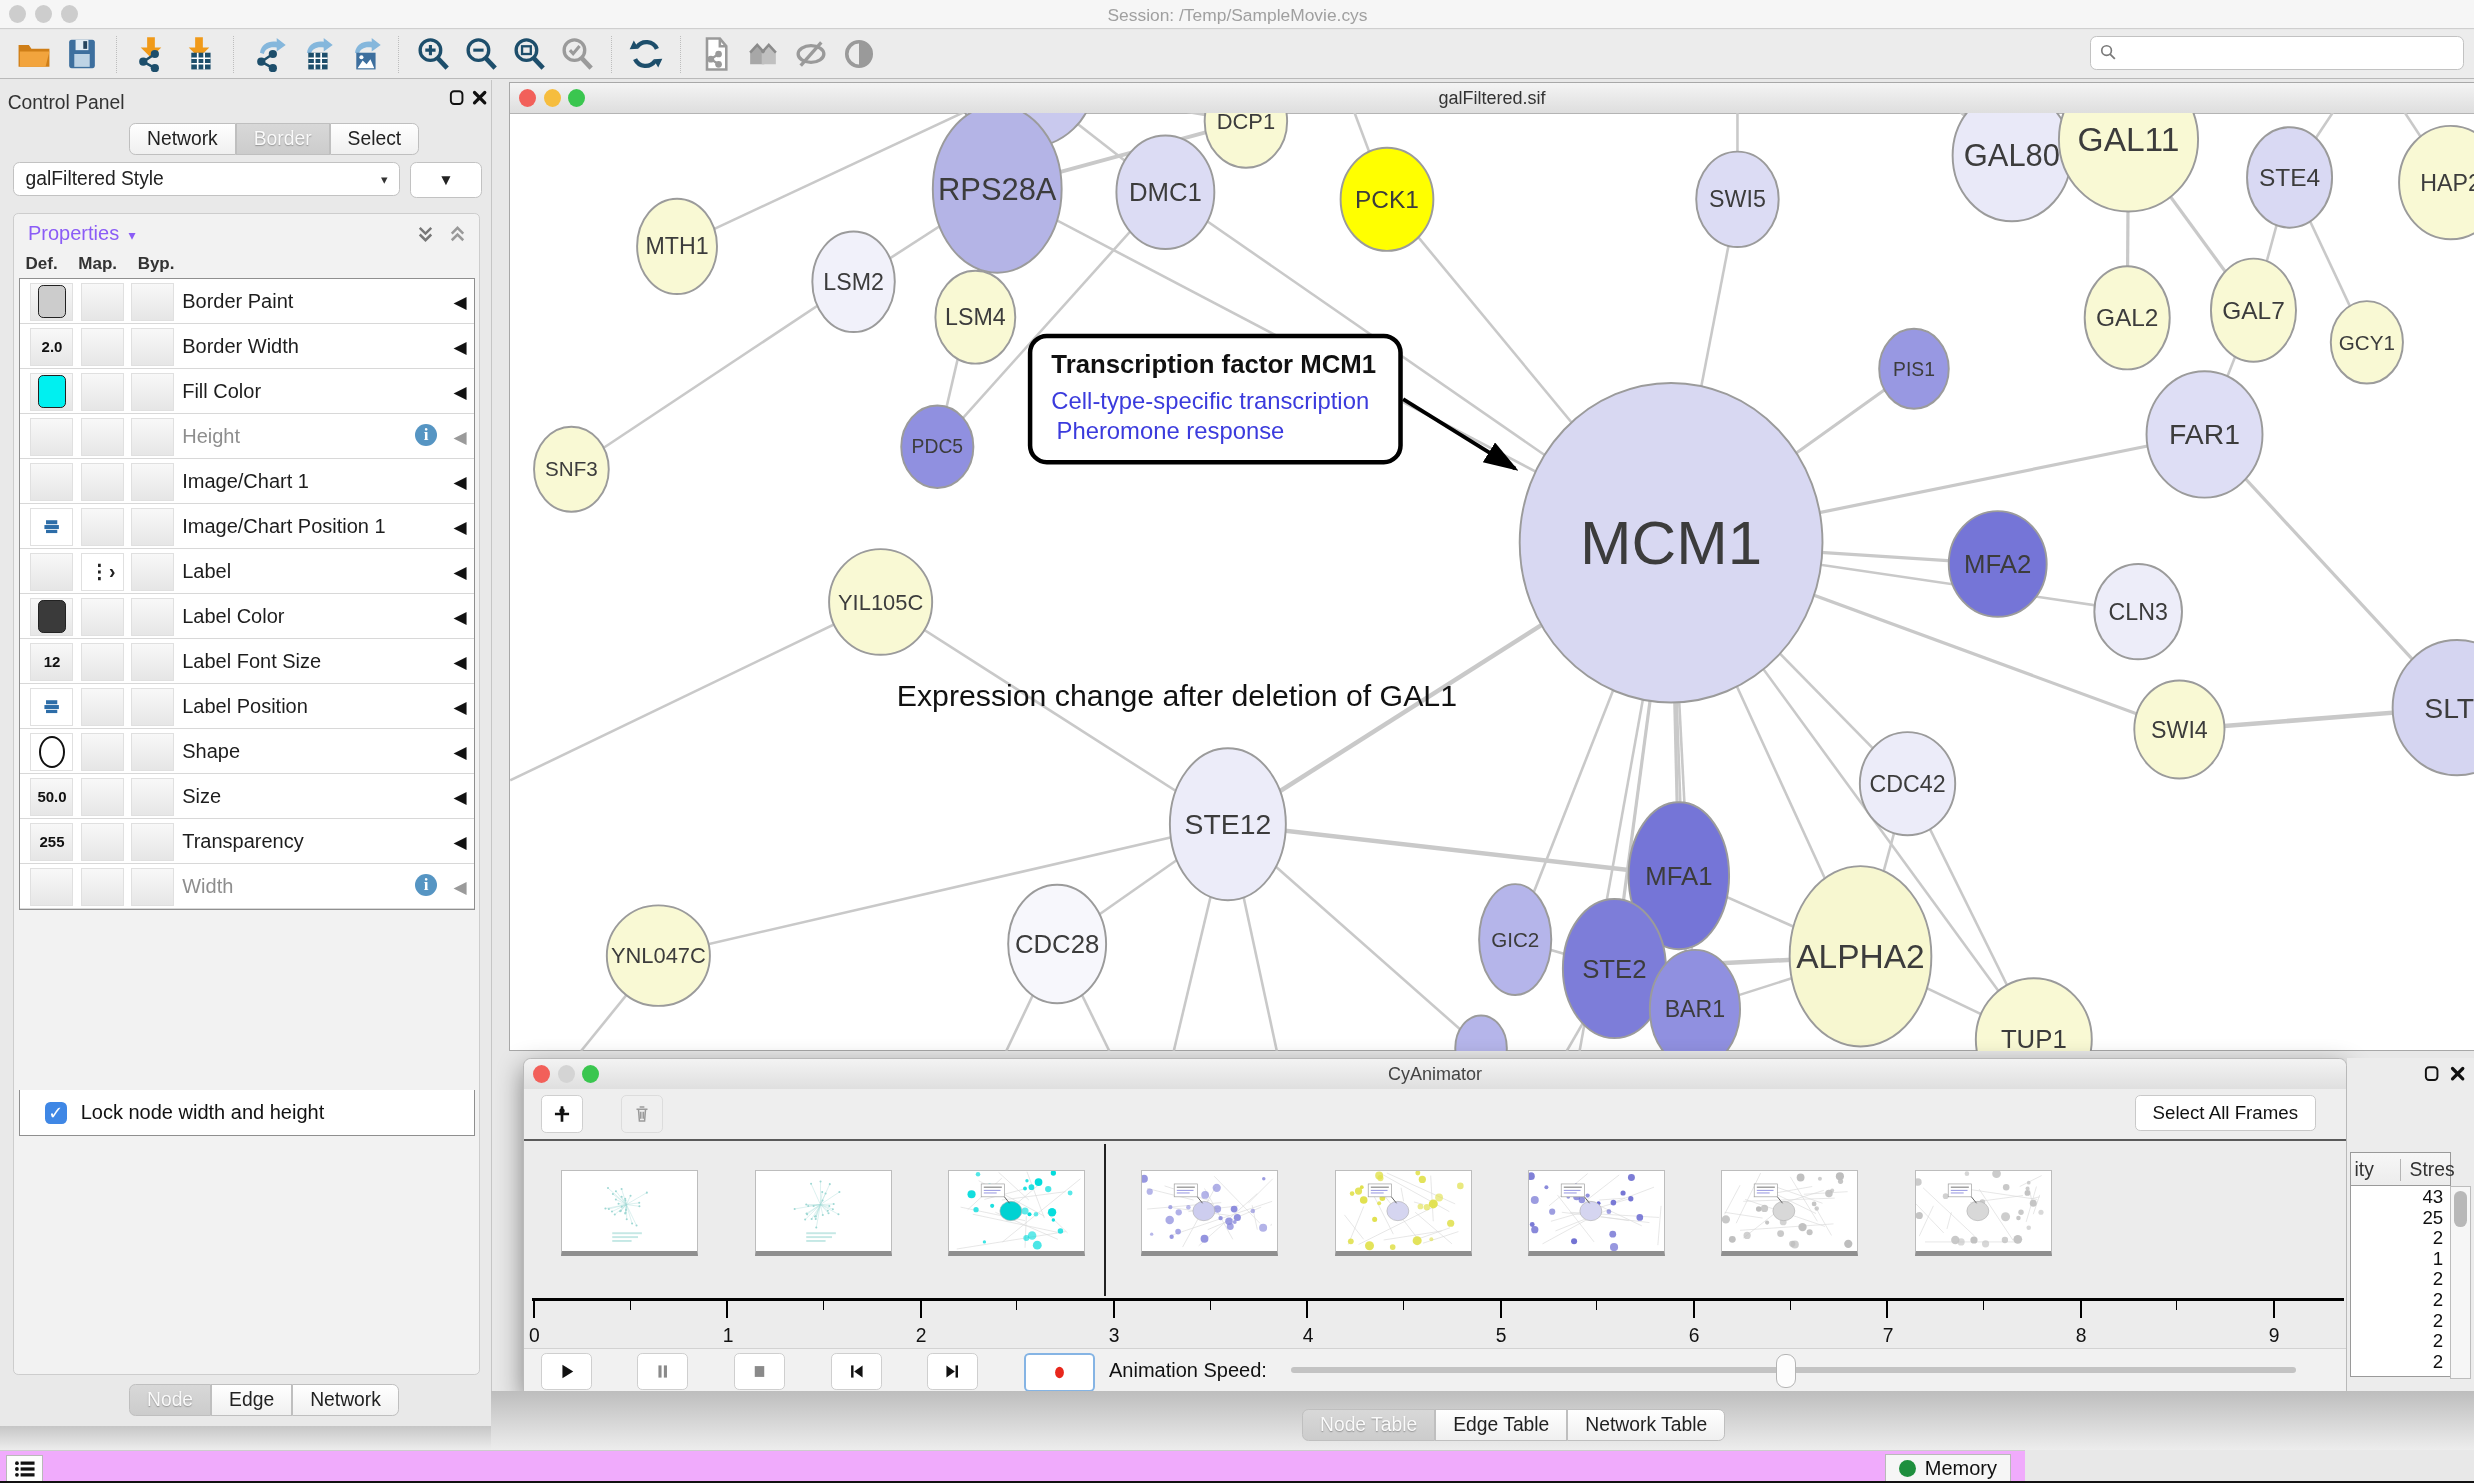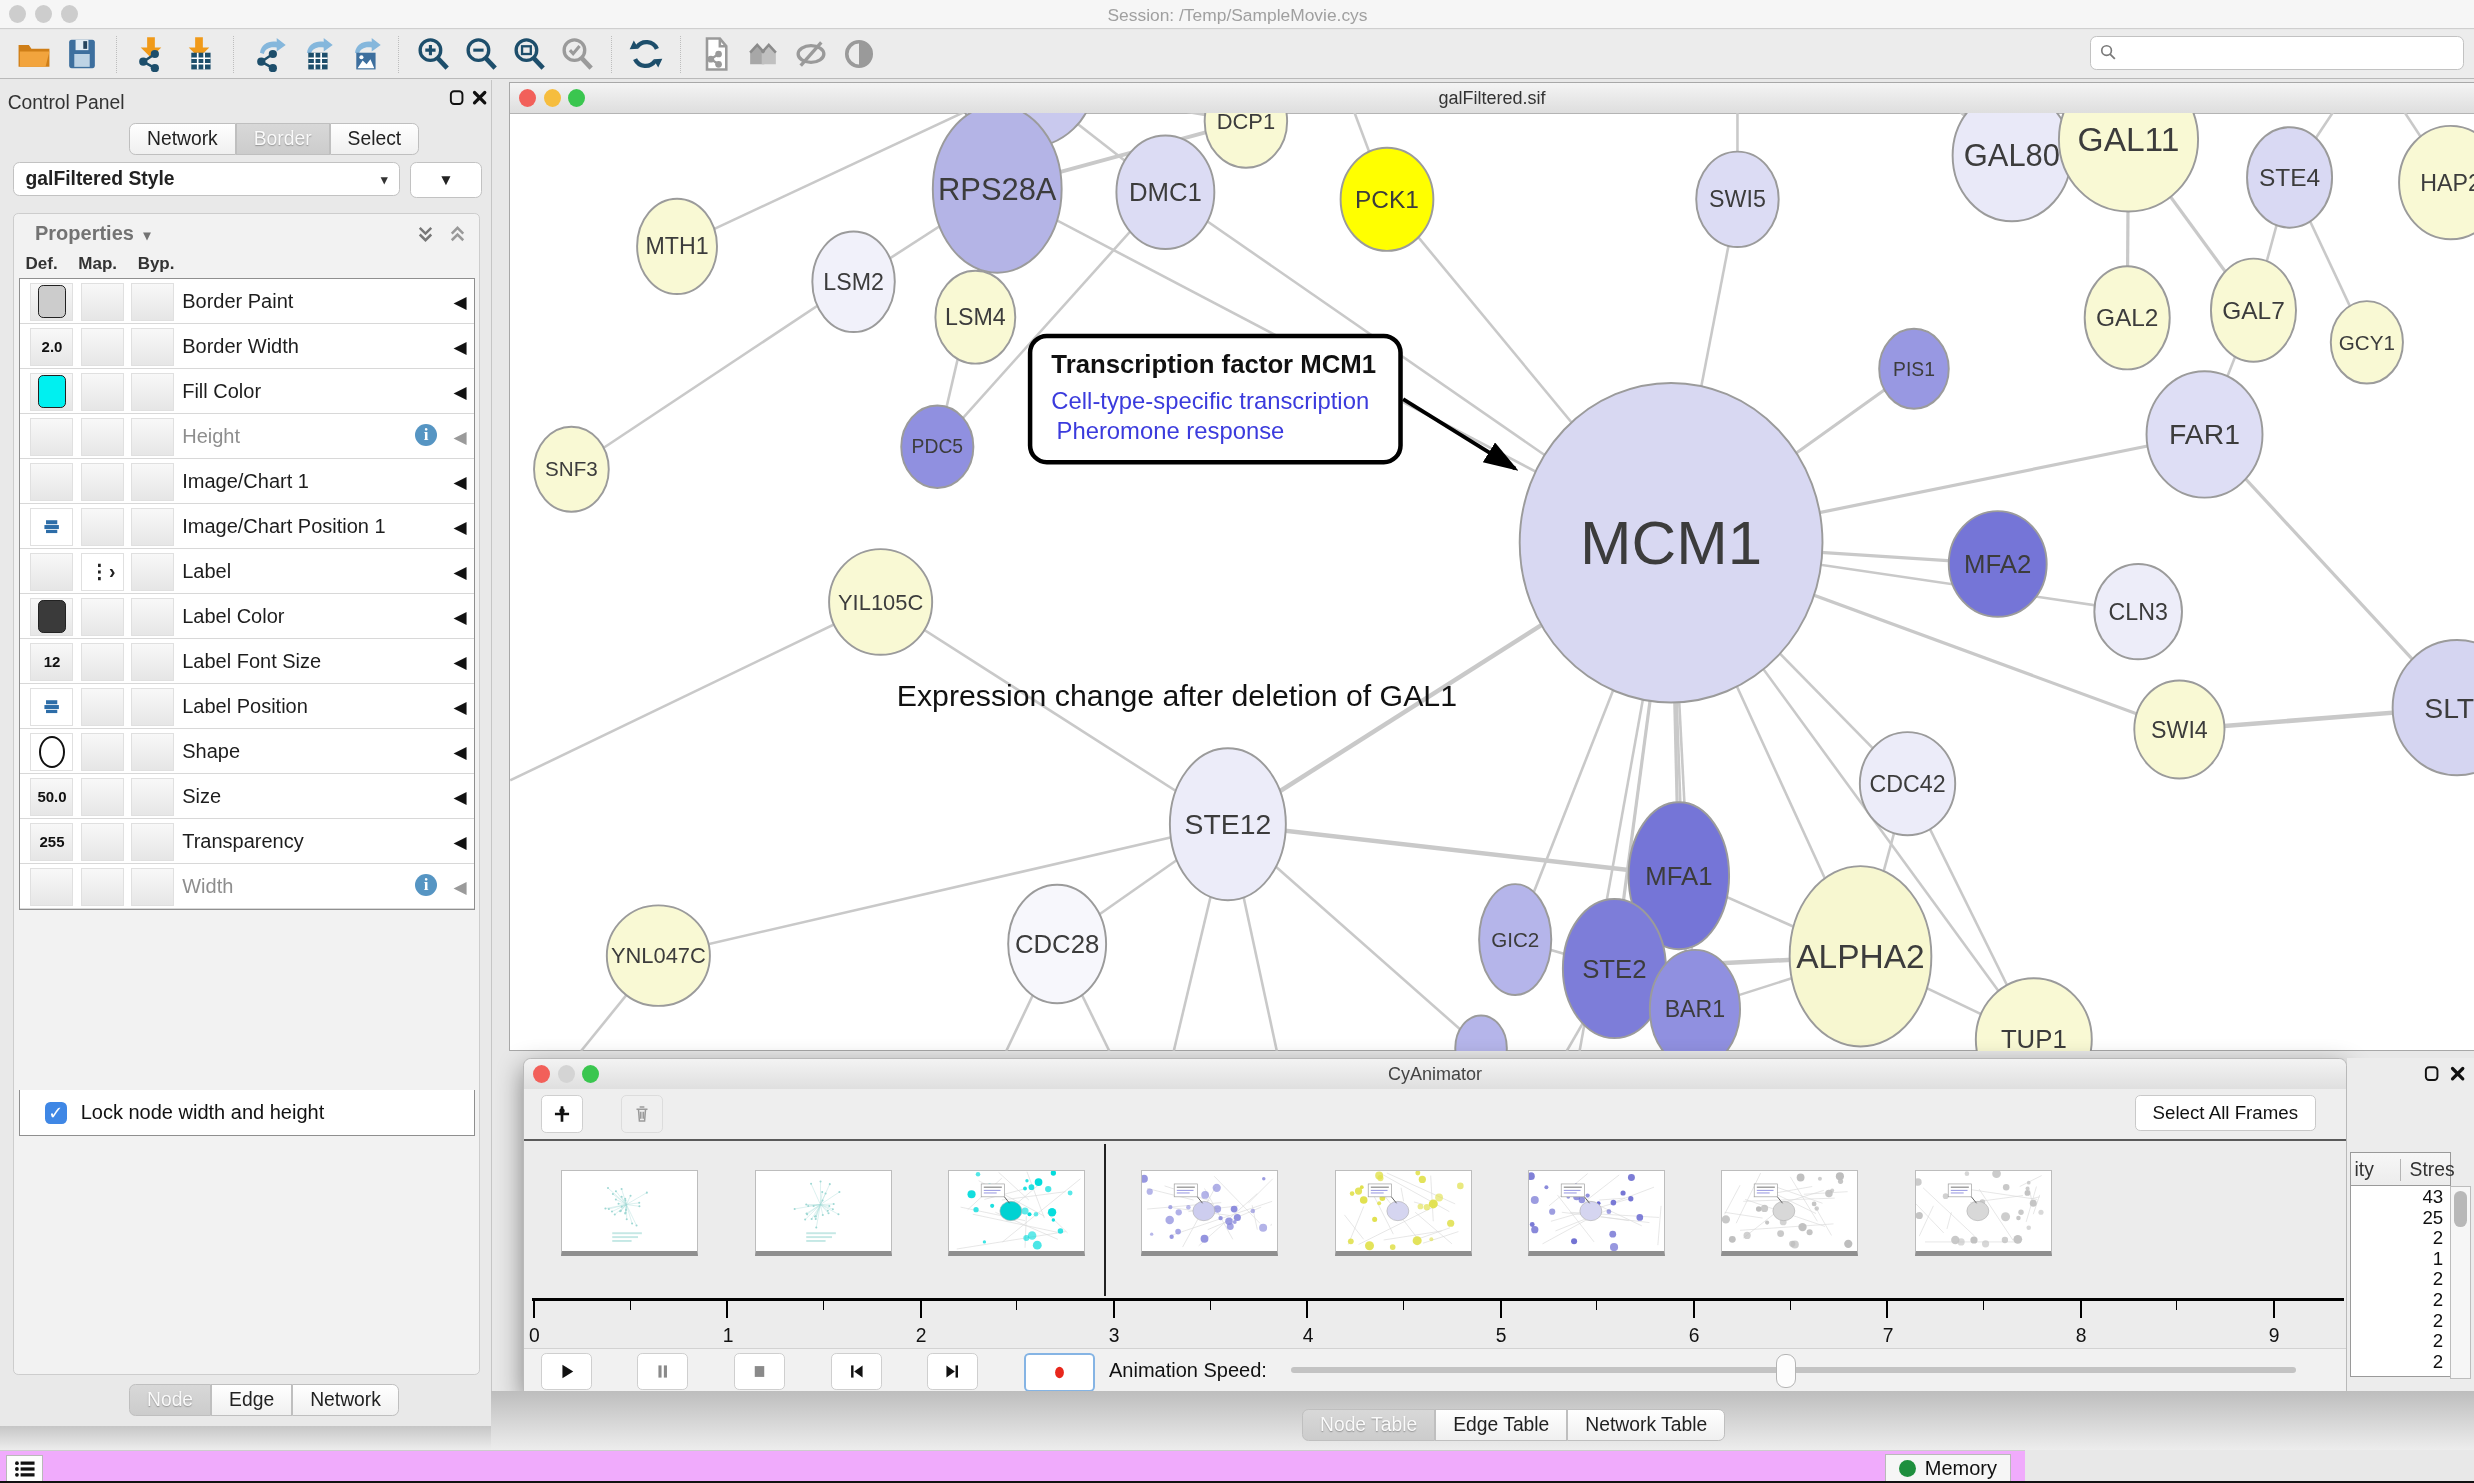--- a/index.html
+++ b/index.html
@@ -23,25 +23,25 @@
   #cp-title{left:7.7px;top:11.6px;font-size:19.3px;color:#333;}
   .win-ctl{position:absolute;width:19.3px;height:19.3px;}
   .tabgroup{display:flex;}
   .tab{height:30px;display:flex;align-items:center;justify-content:center;padding:0 17px;
     font-size:19.3px;border:0.6px solid #bfbfbf;background:linear-gradient(#ffffff,#f0f0f0);color:#222;}
   .tab:first-child{border-radius:6.4px 0 0 6.4px;}
   .tab:last-child{border-radius:0 6.4px 6.4px 0;}
   .tab.pressed{background:linear-gradient(#d8d8d8,#cccccc);color:#fafafa;text-shadow:0 0.6px 1.3px #909090;}
   #cp-tabs{left:129px;top:43px;}
   #style-combo{left:13px;top:82px;width:387px;height:34px;background:#fff;border:1.3px solid #c2c2c2;border-radius:6.4px;
-    display:flex;align-items:center;justify-content:space-between;padding:0 11.6px;box-sizing:border-box;font-size:19.3px;font-weight:bold;}
+    display:flex;align-items:center;justify-content:space-between;padding:0 11.6px;box-sizing:border-box;font-size:19.3px;}
   #style-menu-btn{left:410px;top:82px;width:70px;height:34px;background:#fff;border:1.3px solid #c2c2c2;border-radius:6.4px;
     display:flex;align-items:center;justify-content:center;font-size:15.5px;color:#222;}
   #props-panel{left:13px;top:133px;width:465px;height:1160px;background:#f2f2f2;border:1.3px solid #cdcdcd;border-radius:5.2px;}
-  #props-header{left:21px;top:7.7px;font-size:20px;font-weight:bold;color:#737373;}
+  #props-header{left:14px;top:7.7px;font-size:20px;font-weight:normal;color:#8b5cf6;}
   #props-chevrons{right:10.3px;top:9px;position:absolute;display:flex;gap:9px;}
   #props-cols{left:11.6px;top:40px;font-size:17px;font-weight:bold;color:#333;display:flex;}
   #props-cols span{display:inline-block;}
   #props-rows{left:5.2px;top:64px;width:454px;background:#fff;border:1.3px solid #8f8f8f;}
   .prow{position:relative;height:44px;border-bottom:0.6px solid #d8d8d8;background:#fff;}
   .pcell{position:absolute;top:3.9px;width:41px;height:36px;background:linear-gradient(#f8f8f8,#e6e6e6);
     border:0.6px solid #e0e0e0;display:flex;align-items:center;justify-content:center;}
   .swatch{width:26px;height:31px;border:1.3px solid #222;border-radius:5.2px;}
   .pdef-text{font-size:15px;font-weight:bold;color:#111;}
   .plabel{position:absolute;left:162px;top:0;height:44px;display:flex;align-items:center;font-size:20px;color:#1d1d1d;}

